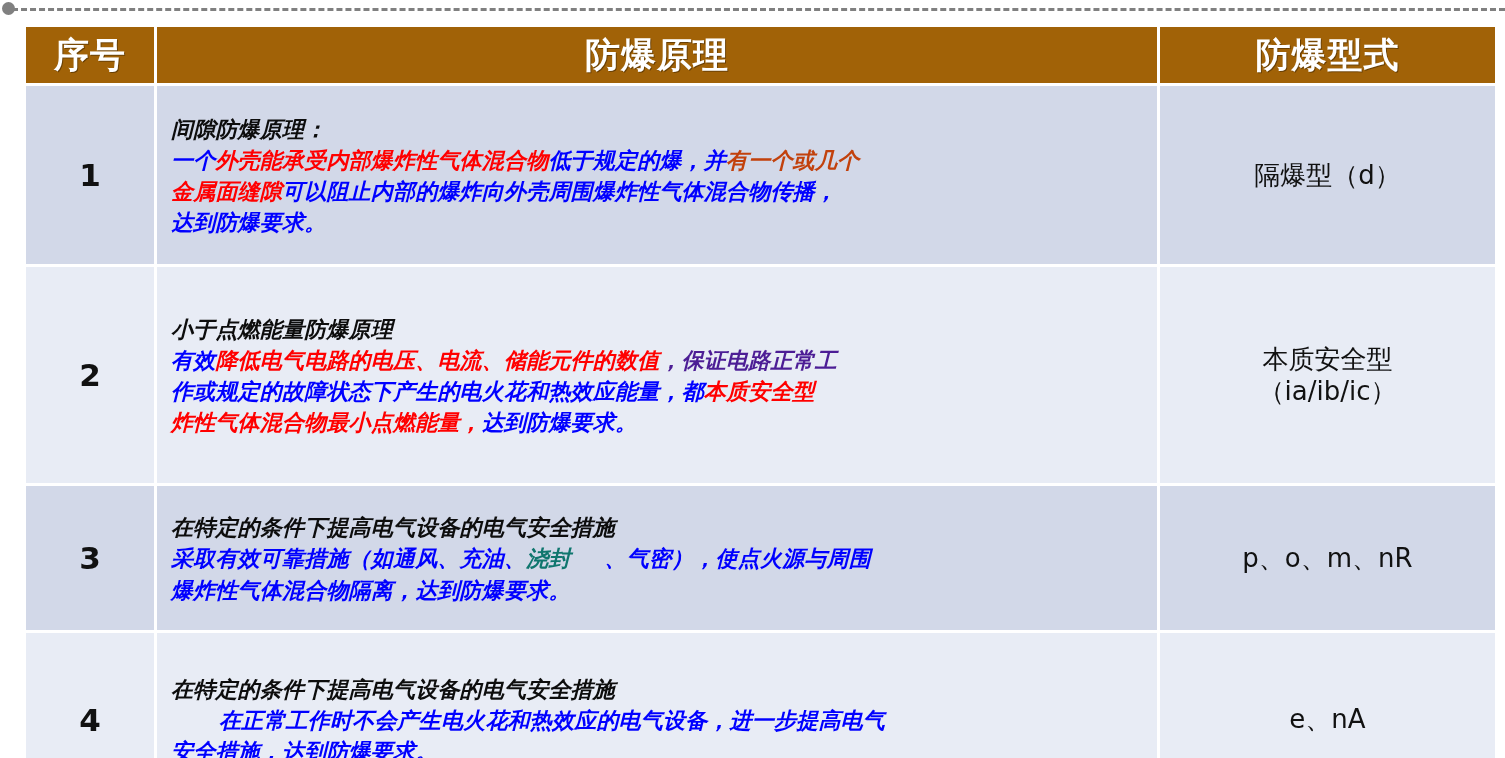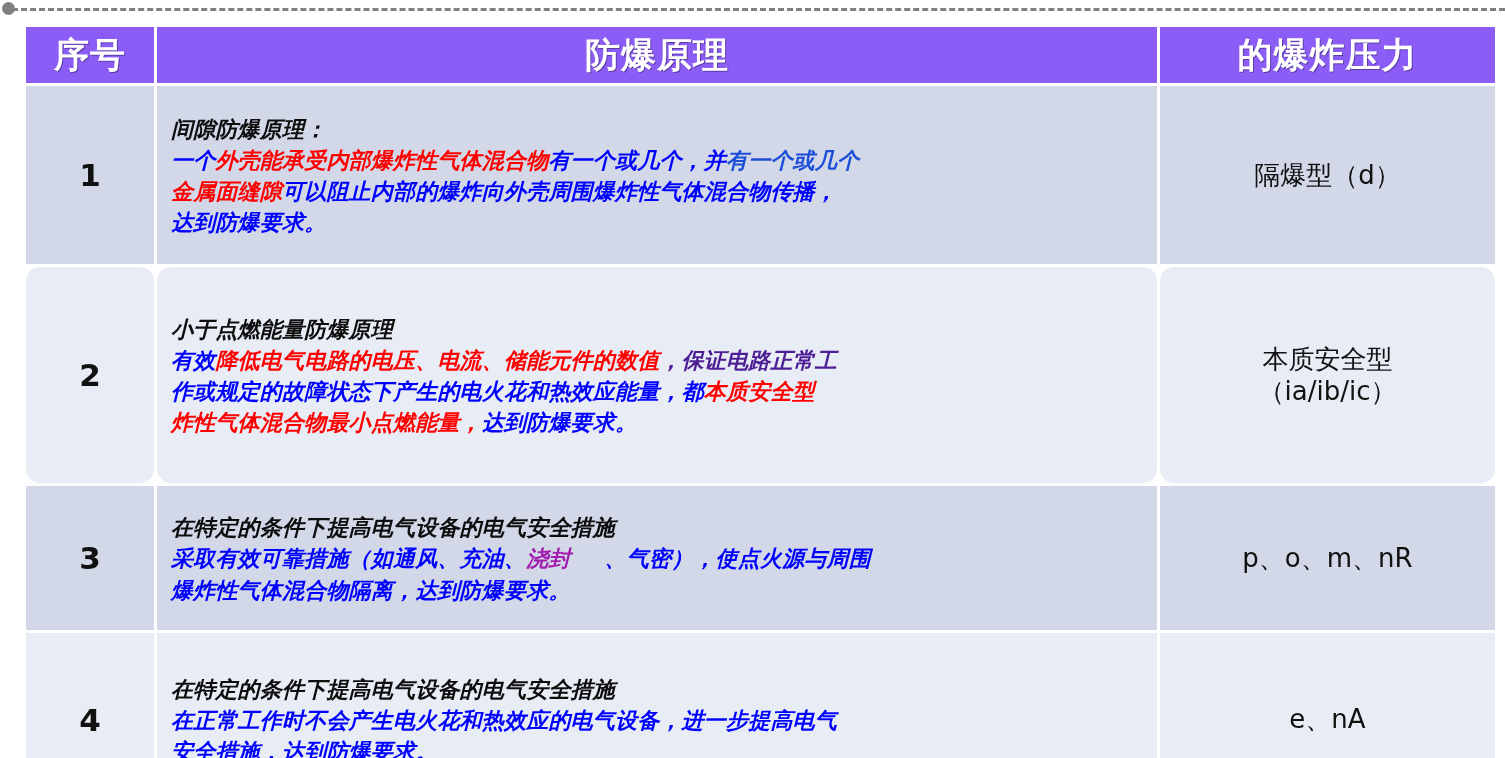--- a/index.html
+++ b/index.html
@@ -54,21 +54,21 @@
     vertical-align: middle;
     margin: 0;
   }
 
   col.c-idx  { width: 128px; }
   col.c-prin { width: 1000px; }
   col.c-type { width: 335px; }
 
   
   .hdr td {
-    background: #8b5cf6;
+    background: #a16207;
     color: #ffffff;
     font-weight: bold;
     font-size: 35px;
     text-align: center;
     height: 56px;
     letter-spacing: 1px;
     text-shadow: 1px 1px 0 rgba(0,0,0,0.35);
   }
 
   
@@ -99,21 +99,21 @@
     text-align: center;
     font-size: 26px;
     color: #111111;
     line-height: 1.25;
     font-weight: normal;
   }
   td.type .sub { display: block; }
 
   
   tr.row1 td { height: 160px; }
-  tr.row2 td { height: 198px; border-radius: 14px; }
+  tr.row2 td { height: 198px; }
   tr.row3 td { height: 126px; }
   tr.row4 td { height: 155px; }
 </style>
 </head>
 <body>
 
 <div id="stage">
 
   <div class="guide-line"></div>
   <div class="guide-dot"></div>
@@ -121,28 +121,28 @@
   <table class="tbl">
     <colgroup>
       <col class="c-idx">
       <col class="c-prin">
       <col class="c-type">
     </colgroup>
     <tbody>
       <tr class="hdr">
         <td>序号</td>
         <td>防爆原理</td>
-        <td>的爆炸压力</td>
+        <td>防爆型式</td>
       </tr>
 
       <tr class="r-dark row1">
         <td class="idx">1</td>
         <td class="prin">
           <div class="ln title">间隙防爆原理：</div>
-          <div class="ln"><span style="color: rgb(0, 0, 255);">一个</span><span style="color: rgb(255, 0, 0);">外壳能承受内部爆炸性气体混合物</span><span style="color: rgb(0, 0, 255);">有一个或几个，并</span><span style="color: #1d4ed8;">有一个或几个</span></div>
+          <div class="ln"><span style="color: rgb(0, 0, 255);">一个</span><span style="color: rgb(255, 0, 0);">外壳能承受内部爆炸性气体混合物</span><span style="color: rgb(0, 0, 255);">低于规定的爆，并</span><span style="color: #c2410c;">有一个或几个</span></div>
           <div class="ln"><span style="color: rgb(255, 0, 0); margin-top: 16px;">金属面缝隙</span><span style="color: rgb(0, 0, 255);">可以阻止内部的爆炸向外壳周围爆炸性气体混合物传播，</span></div>
           <div class="ln"><span style="color: rgb(0, 0, 255);">达到防爆要求。</span></div>
         </td>
         <td class="type">
           <span class="sub">隔爆型（d）</span>
         </td>
       </tr>
 
       <tr class="r-light row2">
         <td class="idx">2</td>
@@ -155,33 +155,33 @@
         <td class="type">
           <span class="sub">本质安全型</span>
           <span class="sub">（ia/ib/ic）</span>
         </td>
       </tr>
 
       <tr class="r-dark row3">
         <td class="idx">3</td>
         <td class="prin">
           <div class="ln title">在特定的条件下提高电气设备的电气安全措施</div>
-          <div class="ln"><span style="color: rgb(0, 0, 255);">采取有效可靠措施（如通风、充油、</span><span style="color: #a21caf;">浇封</span><span style="color: rgb(0, 0, 255); margin-left: 34px;">、气密），使点火源与周围</span></div>
+          <div class="ln"><span style="color: rgb(0, 0, 255);">采取有效可靠措施（如通风、充油、</span><span style="color: #0f766e;">浇封</span><span style="color: rgb(0, 0, 255); margin-left: 34px;">、气密），使点火源与周围</span></div>
           <div class="ln"><span style="color: rgb(0, 0, 255);">爆炸性气体混合物隔离，达到防爆要求。</span></div>
         </td>
         <td class="type">
           <span class="sub">p、o、m、nR</span>
         </td>
       </tr>
 
       <tr class="r-light row4">
         <td class="idx">4</td>
         <td class="prin">
           <div class="ln title">在特定的条件下提高电气设备的电气安全措施</div>
-          <div class="ln"><span style="color: rgb(0, 0, 255);">在正常工作时不会产生电火花和热效应的电气设备，进一步提高电气</span></div>
+          <div class="ln"><span style="color: rgb(0, 0, 255); margin-left: 48px;">在正常工作时不会产生电火花和热效应的电气设备，进一步提高电气</span></div>
           <div class="ln"><span style="color: rgb(0, 0, 255);">安全措施，达到防爆要求。</span></div>
         </td>
         <td class="type">
           <span class="sub">e、nA</span>
         </td>
       </tr>
     </tbody>
   </table>
 
 </div>

